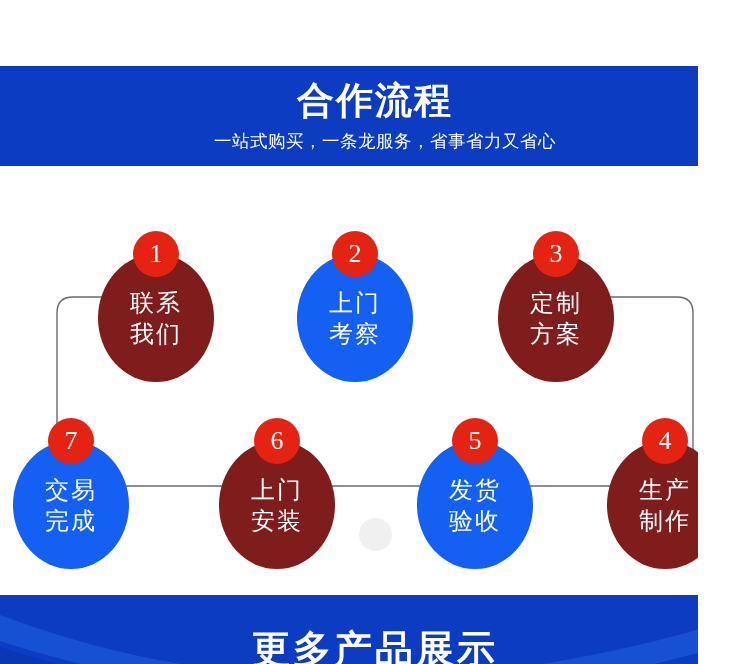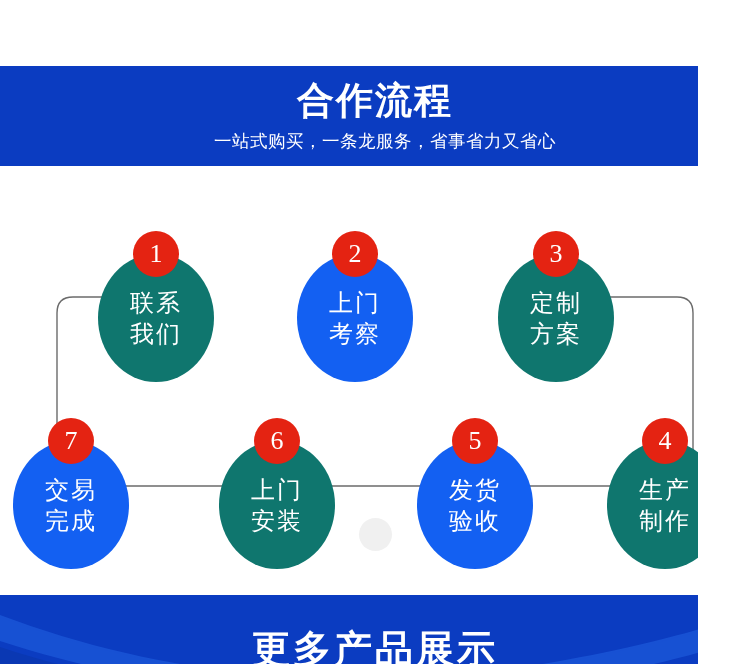--- a/index.html
+++ b/index.html
@@ -89,21 +89,21 @@
     flex-direction: column;
     align-items: center;
     justify-content: center;
     color: #ffffff;
     font-size: 24px;
     line-height: 31px;
     letter-spacing: 2px;
     text-align: center;
     font-weight: normal;
   }
-  .step-bubble.dark  { background: #0f766e; }
+  .step-bubble.dark  { background: #7f1d1d; }
   .step-bubble.light { background: #1360f2; }
   .step-line { display: block; }
 
   .step-badge {
     position: absolute;
     left: 50%;
     top: -23px;
     margin-left: -23px;
     width: 46px;
     height: 46px;

